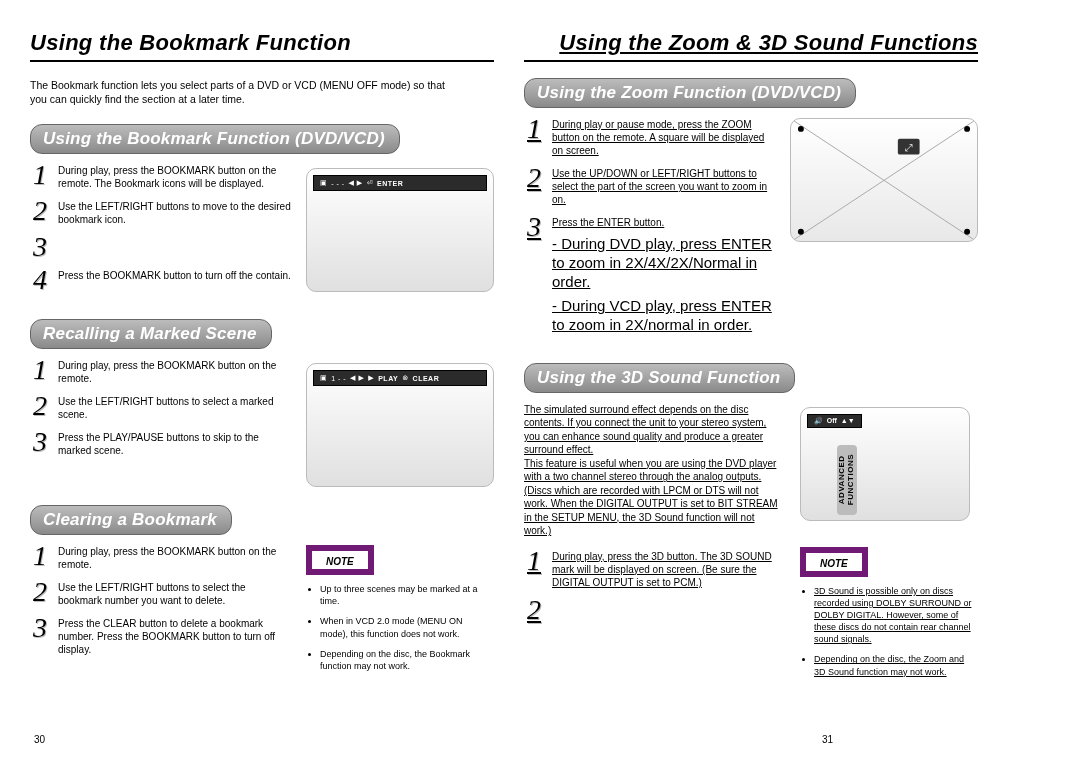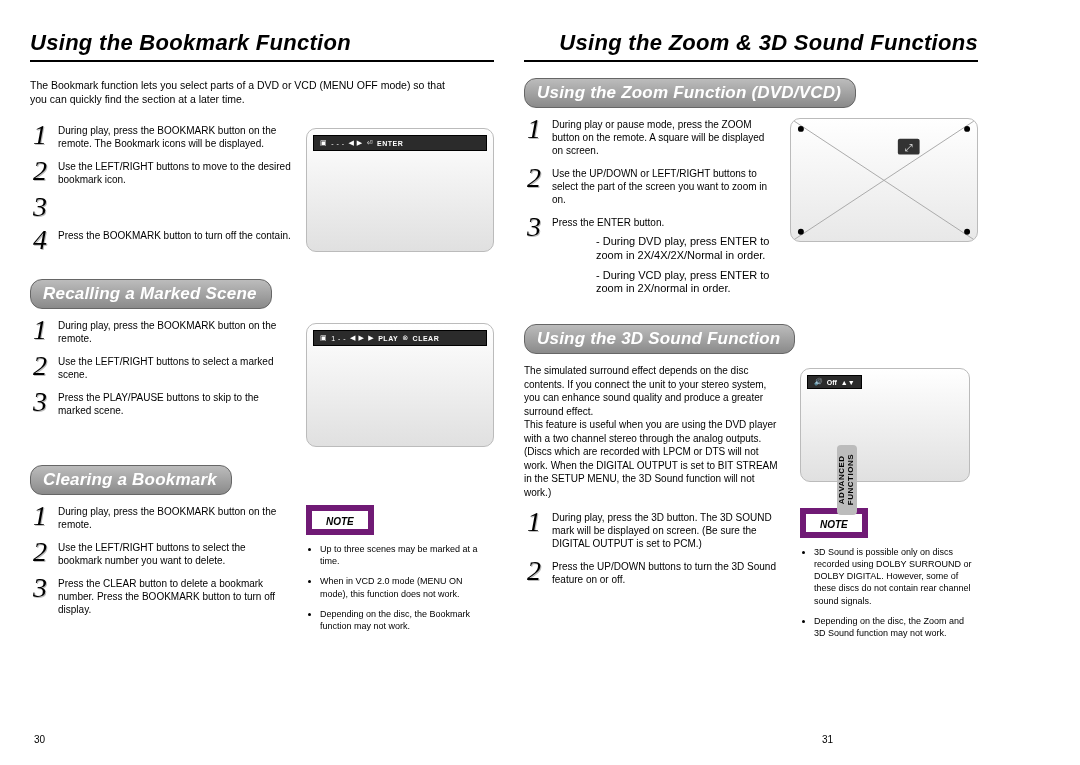--- a/index.html
+++ b/index.html
@@ -1,19 +1,19 @@
 <!DOCTYPE html>
 <html><head>
 <meta charset="utf-8">
 <style>
   * { box-sizing: border-box; margin: 0; padding: 0; }
   html, body { width: 1080px; height: 765px; font-family: Arial, Helvetica, sans-serif; background: #fff; color: #000; }
   .spread { display: flex; width: 867px; height: 765px; padding: 30px 30px 14px 30px; gap: 30px; position: relative; }
   .page { flex: 1 1 50%; display: flex; flex-direction: column; }
-  .page-right { flex: 1 1 50%; display: flex; flex-direction: column; }
+  .page-right { flex: 1 1 50%; display: flex; flex-direction: column; text-decoration: underline; }
 
   h1.page-title { font-size: 22px; font-weight: bold; font-style: italic; letter-spacing: 0.3px; margin-bottom: 4px; }
   .title-rule { height: 2px; background: #000; margin-bottom: 16px; }
   .right h1.page-title { text-align: right; }
 
   .intro { font-size: 10.5px; line-height: 1.35; margin-bottom: 18px; max-width: 430px; }
 
   .pill {
     display: inline-block;
     background: linear-gradient(#bcbcbc,#8a8a8a);
@@ -38,21 +38,21 @@
     font-family: "Times New Roman", serif;
     font-style: italic;
     font-size: 28px;
     line-height: 0.8;
     color: #000;
     text-shadow: 1px 1px 0 #bbb;
     min-width: 20px;
     text-align: center;
   }
   .step-text { font-size: 10px; line-height: 1.3; }
-  .subnote { font-size: 11px; line-height: 1.25; margin-top: 6px; margin-left: 44px; }
+  .subnote { font-size: 15px; line-height: 1.25; margin-top: 6px; }
 
   .screen {
     width: 188px; height: 124px;
     background: linear-gradient(#fff 0%, #e0e0e0 100%);
     border-radius: 10px;
     border: 1px solid #bbb;
     position: relative;
     overflow: hidden;
     margin-top: 4px;
   }
@@ -114,20 +114,21 @@
 
 <div class="spread">
 
   <div class="page">
     <h1 class="page-title">Using the Bookmark Function</h1>
     <div class="title-rule"></div>
 
     <div class="intro">The Bookmark function lets you select parts of a DVD or VCD (MENU OFF mode) so that you can quickly find the section at a later time.</div>
 
     <div class="section">
+      <span class="pill">Using the Bookmark Function (DVD/VCD)</span>
       <div class="row">
         <div class="col-steps">
           <ol class="steps">
             <li>
                 <span class="num">1</span>
                 <span class="step-text">During play, press the BOOKMARK button on the remote. The Bookmark icons will be displayed.</span>
               </li>
             <li>
                 <span class="num">2</span>
                 <span class="step-text">Use the LEFT/RIGHT buttons to move to the desired bookmark icon.</span>
@@ -274,21 +275,20 @@
           <div class="body-para" style="white-space:pre-line;">The simulated surround effect depends on the disc contents. If you connect the unit to your stereo system, you can enhance sound quality and produce a greater surround effect.
 This feature is useful when you are using the DVD player with a two channel stereo through the analog outputs.
 (Discs which are recorded with LPCM or DTS will not work. When the DIGITAL OUTPUT is set to BIT STREAM in the SETUP MENU, the 3D Sound function will not work.)</div>
           <ol class="steps">
             <li>
                 <span class="num">1</span>
                 <span class="step-text">During play, press the 3D button. The 3D SOUND mark will be displayed on screen. (Be sure the DIGITAL OUTPUT is set to PCM.)</span>
               </li>
             <li>
                 <span class="num">2</span>
-                <span class="step-text">Press the UP/DOWN buttons to turn the 3D Sound feature on or off.</span>
               </li>
           </ol>
         </div>
         <div class="right-chunk">
           <div class="screen" style="width:170px;height:114px;">
             <div class="osd-minibar">
               <span>🔊</span>
               <b>Off</b>
               <span>▲▼</span>
             </div>

